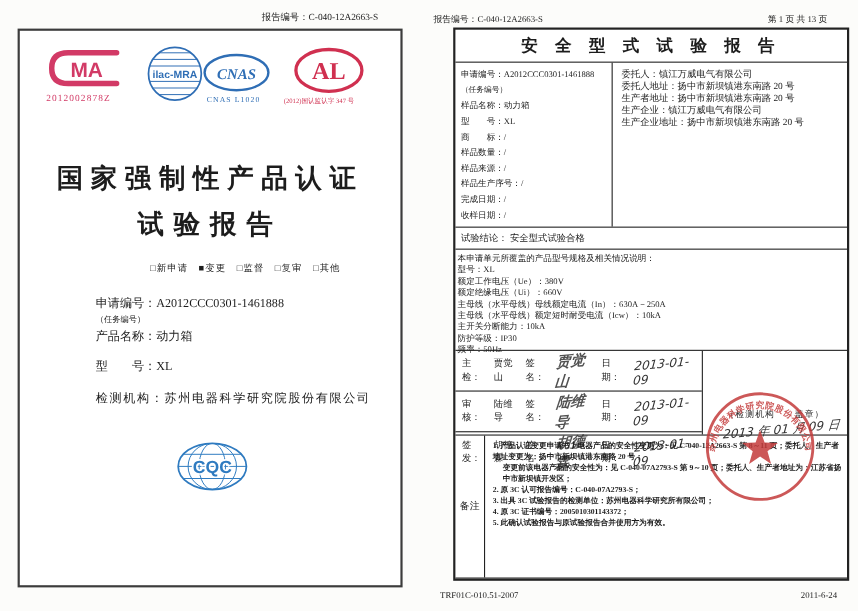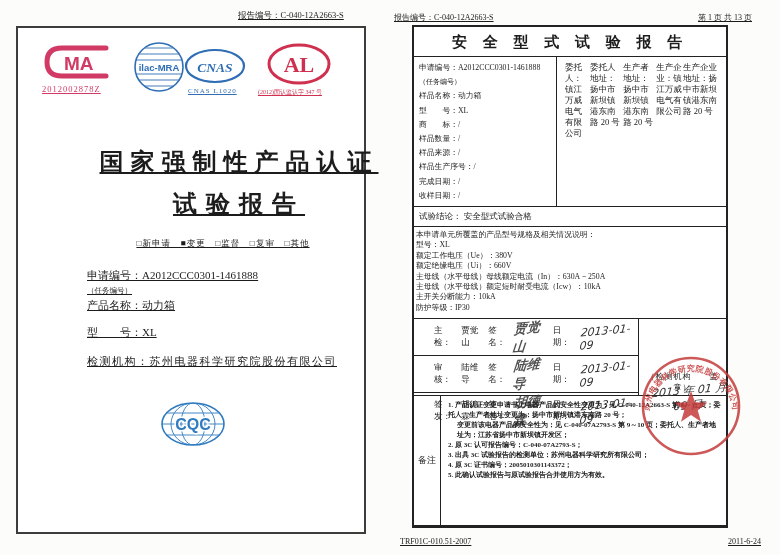--- a/index.html
+++ b/index.html
@@ -2,66 +2,66 @@
 <html><head>
 <meta charset="utf-8">
 <style>
   * { margin:0; padding:0; box-sizing:border-box; }
   html,body { width:780px; height:555px; }
   body {
     font-family:"Liberation Serif","DejaVu Serif",serif;
     color:#1c1c1c; background:#fbfbf9;
   }
   .canvas { position:relative; width:780px; height:555px; overflow:hidden; background:#fcfcfa; }
-  .t { position:absolute; white-space:nowrap;text-decoration:underline; }
+  .t { position:absolute; white-space:nowrap; }
 
   
   .page-left { position:absolute; left:0; top:0; width:390px; height:555px; }
   .pl-reportno { left:238px; top:10px; font-size:8.5px; }
   .pl-border { position:absolute; left:16px; top:26px; width:350px; height:508px;
                border:2px solid #3c3c3c; background:#fff; }
   .logo { position:absolute; }
   .logo-num { position:absolute; font-size:8.5px; letter-spacing:1px; }
   .pink { color:#d23a66; }
   .blue { color:#2f6eb5; }
   .red  { color:#d03050; }
   .pl-title { left:16px; width:350px; text-align:center; font-weight:bold;
-              font-size:24px; letter-spacing:7px;margin-left:48px; }
+              font-size:24px; letter-spacing:7px; }
   .pl-checks { left:16px; width:414px; text-align:center; font-size:8.5px; letter-spacing:1px; }
   .pl-field { left:87px; font-size:11px; }
   .pl-field.small { font-size:7.5px; }
   .pl-field.spaced { letter-spacing:1.5px; }
 
   
   .page-right { position:absolute; left:390px; top:0; width:390px; height:555px; }
   .pr-reportno { left:4px; top:12px; font-size:8px; }
   .pr-pageno { left:308px; top:12px; font-size:8px; }
-  .tbl { position:absolute; left:22px; top:25px; width:316px; height:503px;
+  .tbl { position:absolute; left:22px; top:25px; width:360px; height:503px;
          border:2px solid #222; background:#fff; display:flex; flex-direction:column; }
   .row { border-bottom:1px solid #222; position:relative; }
   .row:last-child { border-bottom:none; }
   .r-title { height:30px; line-height:30px; text-align:center;
              font-size:15px; font-weight:bold; letter-spacing:6px; }
   .r-info { height:150px; display:flex; }
   .info-left { width:143px; border-right:1px solid #222; padding:4px 5px; }
   .info-left p { font-size:7.8px; line-height:14.2px; white-space:nowrap; }
   .info-left p:nth-child(2) { font-size:7px; }
-  .info-right { flex:1; padding:5px 8px; display:flex; 
+  .info-right { flex:1; padding:5px 8px; display:flex; flex-direction:column;
                 }
   .info-right p { font-size:8.5px; line-height:11px; }
   .info-right p.wrapme { max-width:180px; text-align:left; }
   .r-standard { height:45px; padding:5px 7px; }
   .r-standard p { font-size:8.5px; line-height:16px; white-space:nowrap; }
   .r-conclusion { height:20px; font-size:8.5px; line-height:19px; padding-left:5px; }
   .r-coverage { height:92px; padding:3px 2px; }
   .r-coverage p { font-size:7.8px; line-height:10.4px; white-space:nowrap; }
   .r-sign { height:77px; display:flex; }
   .sign-left { width:225px; border-right:1px solid #222; display:flex; flex-direction:column; }
   .sig-row { flex:1; border-bottom:1px solid #222; display:flex; align-items:center;
-             gap:4px; padding-left:20px; font-size:8.5px; }
+             gap:4px; padding-left:6px; font-size:8.5px; }
   .sig-row:last-child { border-bottom:none; }
   .script { font-family:"DejaVu Sans",sans-serif; font-style:italic; color:#333;
             transform:rotate(-5deg) skewX(-10deg); display:inline-block; }
   .script.sig { font-size:13px; font-weight:bold; opacity:.85; margin-left:-2px; }
   .script.dt { font-size:11px; }
   .sign-right { flex:1; position:relative; }
   .stamp-note { position:absolute; left:0; width:100%; top:52px; text-align:center;
                 font-size:8px; letter-spacing:1px; }
   .stamp-date { position:absolute; left:6px; top:64px; width:100%; text-align:center; }
   .seal-svg { position:absolute; left:222px; top:324px; opacity:.85; pointer-events:none; }
@@ -191,20 +191,21 @@
 
       <div class="row r-coverage">
         <p>本申请单元所覆盖的产品型号规格及相关情况说明：</p>
         <p>型号：XL</p>
         <p>额定工作电压（Ue）：380V</p>
         <p>额定绝缘电压（Ui）：660V</p>
         <p>主母线（水平母线）母线额定电流（In）：630A－250A</p>
         <p>主母线（水平母线）额定短时耐受电流（Icw）：10kA</p>
         <p>主开关分断能力：10kA</p>
         <p>防护等级：IP30</p>
+        <p>频率：50Hz</p>
       </div>
 
       <div class="row r-sign">
         <div class="sign-left">
           <div class="sig-row">
             <span>主检：</span>
               <span>贾觉山</span>
               <span>签名：</span>
               <span class="script sig">贾觉山</span>
               <span>日期：</span>

